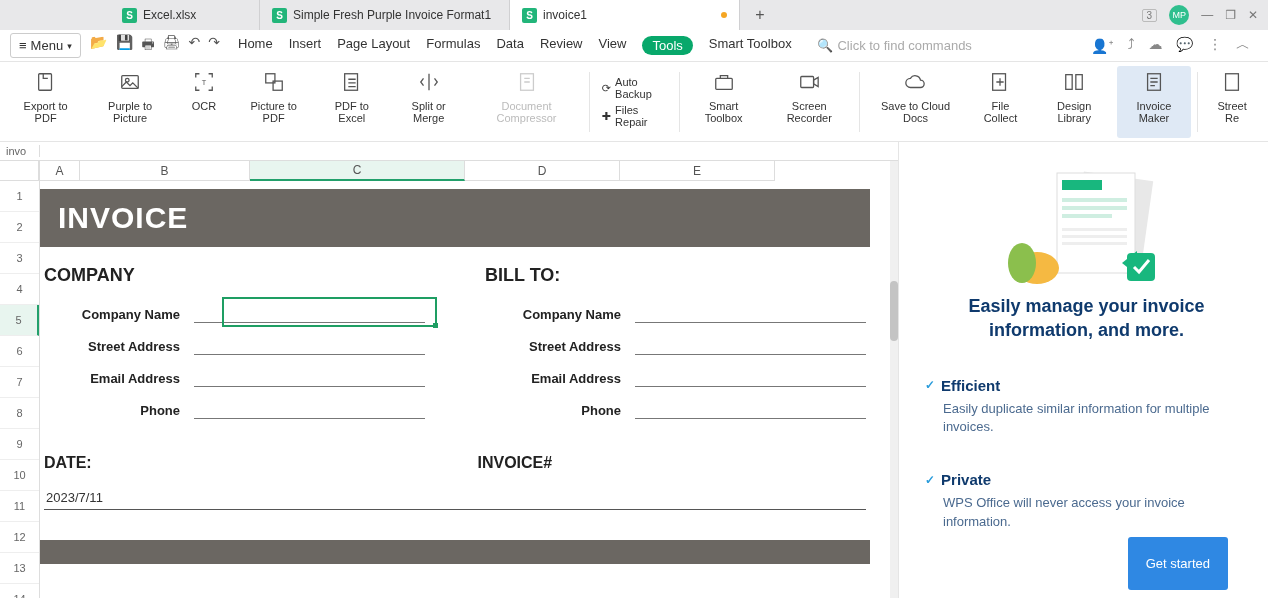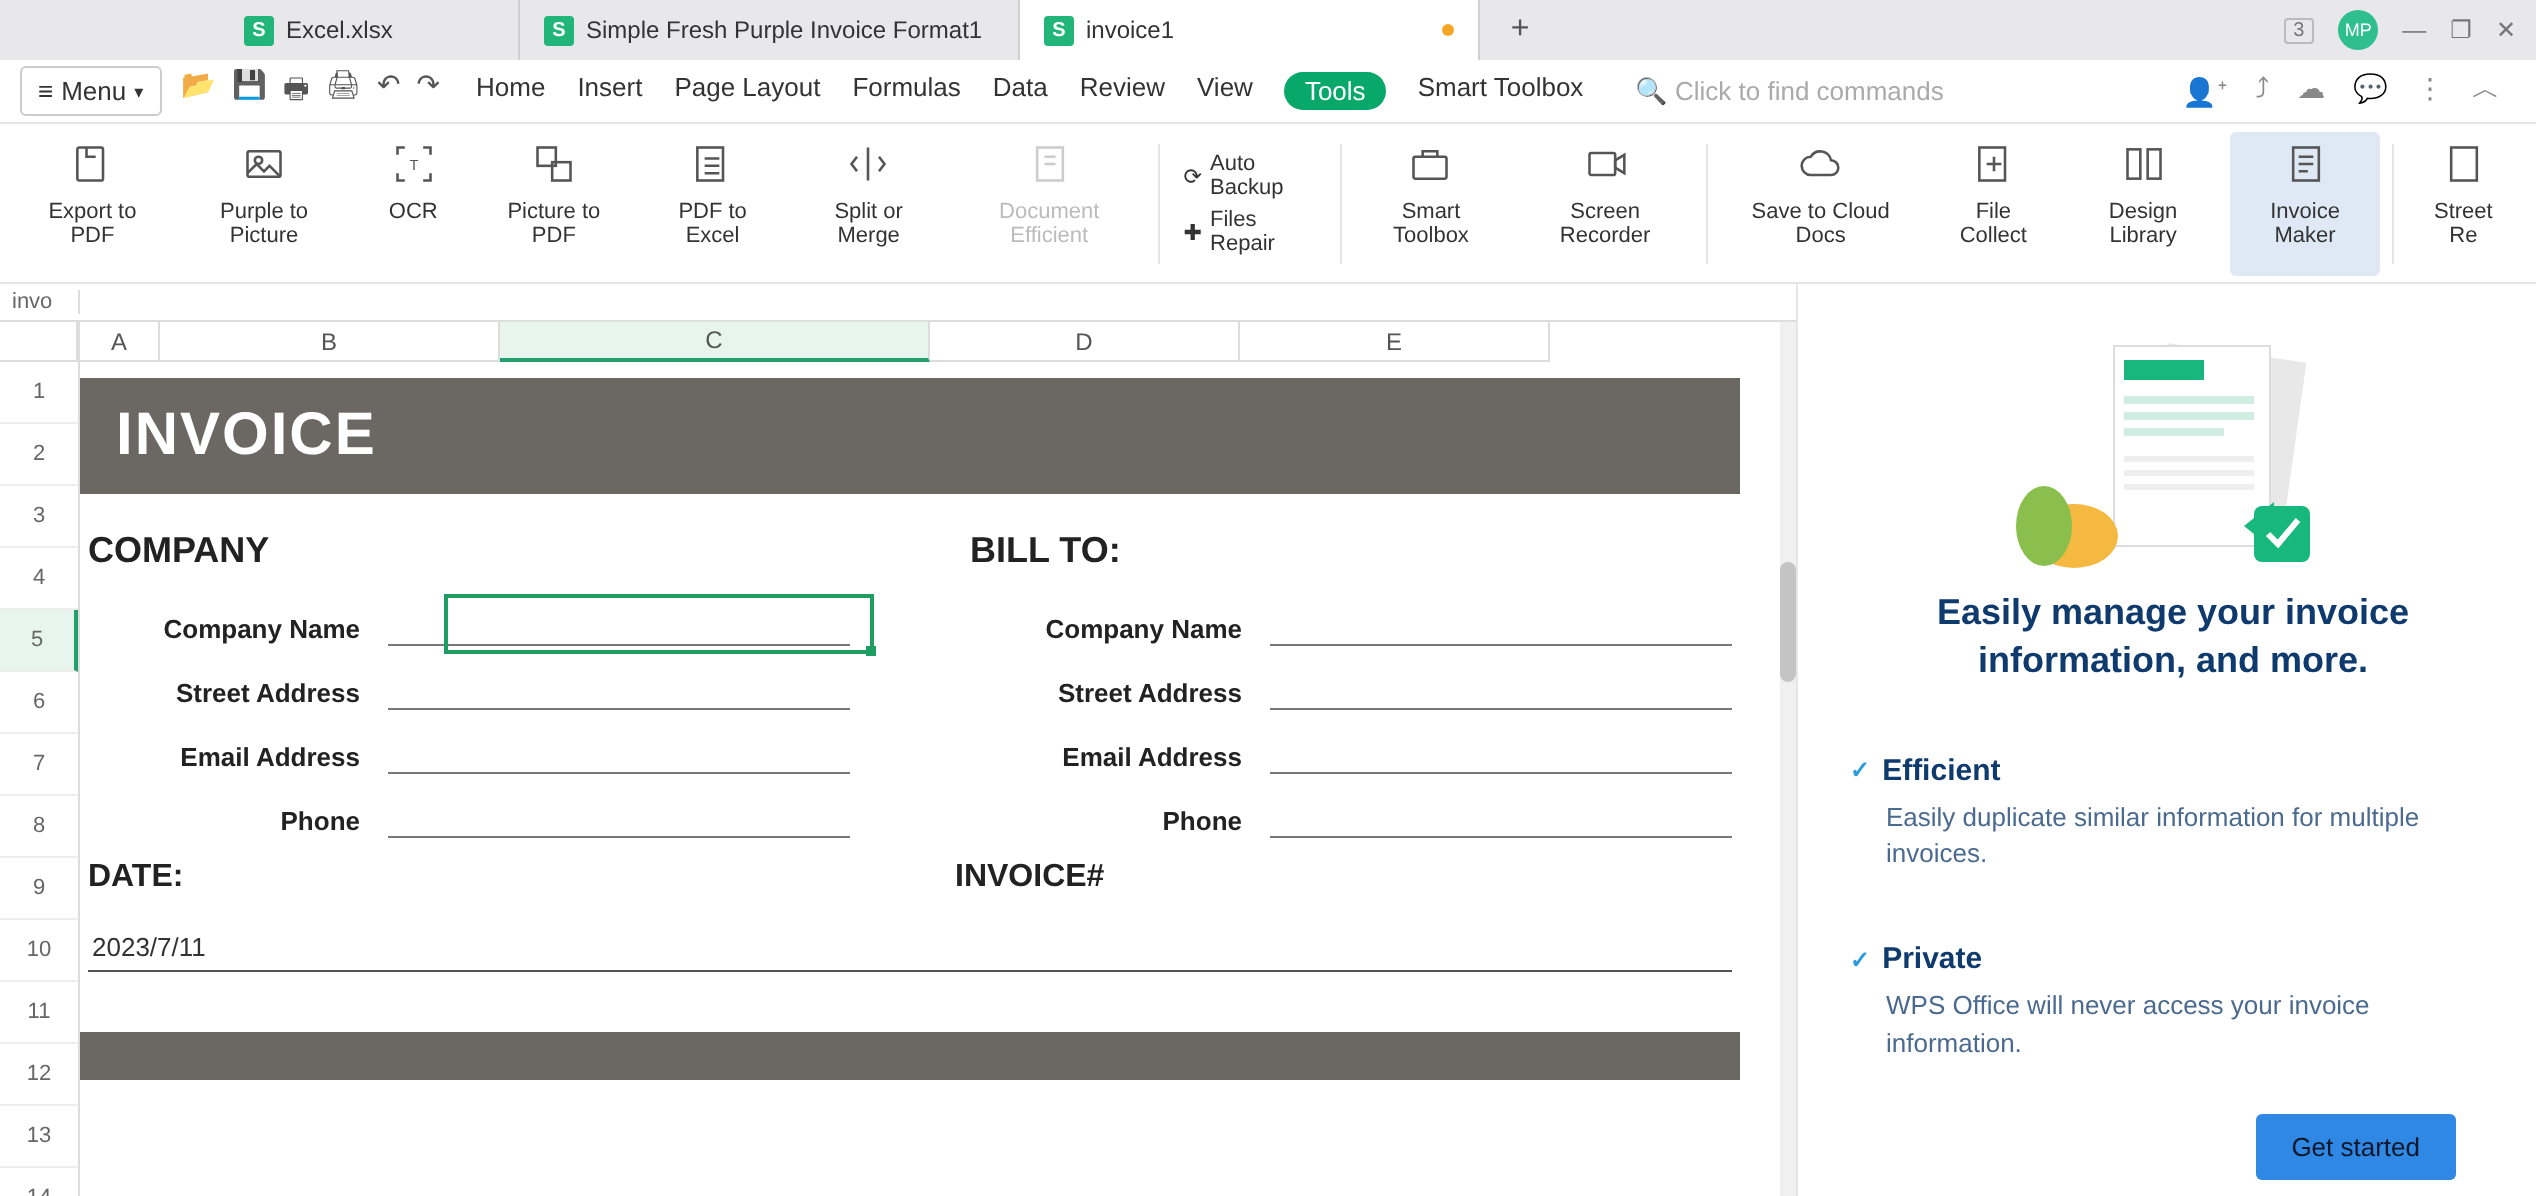--- a/index.html
+++ b/index.html
@@ -57,38 +57,38 @@
 .doc{position:absolute;top:20px;left:0;width:830px;}
 .invband{background:#6b6762;color:#fff;height:58px;display:flex;align-items:center;padding-left:18px;font-size:30px;font-weight:bold;letter-spacing:1px;margin-top:8px;}
 .docbody{padding:18px 4px 0 4px;display:flex;gap:60px;}
 .col{flex:1;}
 .sect-title{font-size:18px;font-weight:bold;color:#222;margin-bottom:12px;}
 .fld{display:flex;align-items:center;height:32px;}
 .fld .lbl{width:150px;text-align:right;padding-right:14px;font-size:13px;font-weight:bold;color:#222;}
 .fld .line{flex:1;border-bottom:1px solid #777;height:18px;}
 .activecell{position:absolute;border:2px solid #1e9e63;pointer-events:none;}
 .activecell::after{content:"";position:absolute;right:-3px;bottom:-3px;width:5px;height:5px;background:#1e9e63;}
-.daterow{display:flex;gap:45px;margin-top:4px;padding:0 4px;}
+.daterow{display:flex;gap:45px;margin-top:28px;padding:0 4px;}
 .daterow .half{flex:1;}
 .dateval{font-size:13px;padding:6px 2px 2px;}
 .tableband{background:#6b6762;height:24px;margin-top:30px;}
 
 
 .vscroll{position:absolute;top:161px;right:370px;width:8px;bottom:0;background:#f0f0f0;}
 .vthumb{position:absolute;top:120px;width:8px;height:60px;background:#c4c4c4;border-radius:4px;}
 
 
 .rightpanel{position:absolute;top:142px;right:0;width:370px;bottom:0;background:#fff;border-left:1px solid #e5e5e5;padding:16px 20px 0 26px;overflow:hidden;}
 .rp-illus{position:relative;height:130px;display:flex;align-items:flex-end;justify-content:center;}
 .rp-head{font-size:18px;font-weight:600;text-align:center;color:#0f3a6d;line-height:1.35;margin-top:6px;}
 .rp-feat{margin-top:34px;}
 .rp-feat h4{font-size:15px;color:#0f3a6d;font-weight:600;display:flex;align-items:center;gap:6px;}
 .rp-feat h4::before{content:"✓";color:#2a9cdb;font-size:12px;}
 .rp-feat p{font-size:13px;color:#4b6a8f;margin:6px 0 0 18px;line-height:1.45;}
-.rp-cta{position:absolute;bottom:8px;right:40px;background:#2f88e3;color:#0f172a;padding:9px 18px;border-radius:3px;font-size:13px;}
+.rp-cta{position:absolute;bottom:8px;right:40px;background:#2f88e3;color:#ffffff;padding:19px 18px;border-radius:3px;font-size:13px;}
 .faded-bg{position:absolute;inset:0;opacity:.08;pointer-events:none;padding:16px;}
 
 svg.icon16{width:22px;height:22px;}
 </style>
 </head>
 <body>
 
 <div class="titlebar">
   <div class="brand">WPS Office</div>
   <div class="doctab">
@@ -201,21 +201,21 @@
       </span>
       <span>Split or Merge</span>
     </div>
   <div class="ritem disabled">
       <span class="ricon">
         <svg class="icon16" viewBox="0 0 24 24">
           <rect x="5" y="3" width="14" height="18"></rect>
           <path d="M9 8h6M9 12h6"></path>
         </svg>
       </span>
-      <span>Document Efficient</span>
+      <span>Document Compressor</span>
     </div>
   <div class="rdiv"></div>
   <div class="rstack">
     <div class="line">⟳ <span>Auto Backup</span></div>
     <div class="line">✚ <span>Files Repair</span></div>
   </div>
   <div class="rdiv"></div>
   <div class="ritem">
       <span class="ricon">
         <svg class="icon16" viewBox="0 0 24 24">

